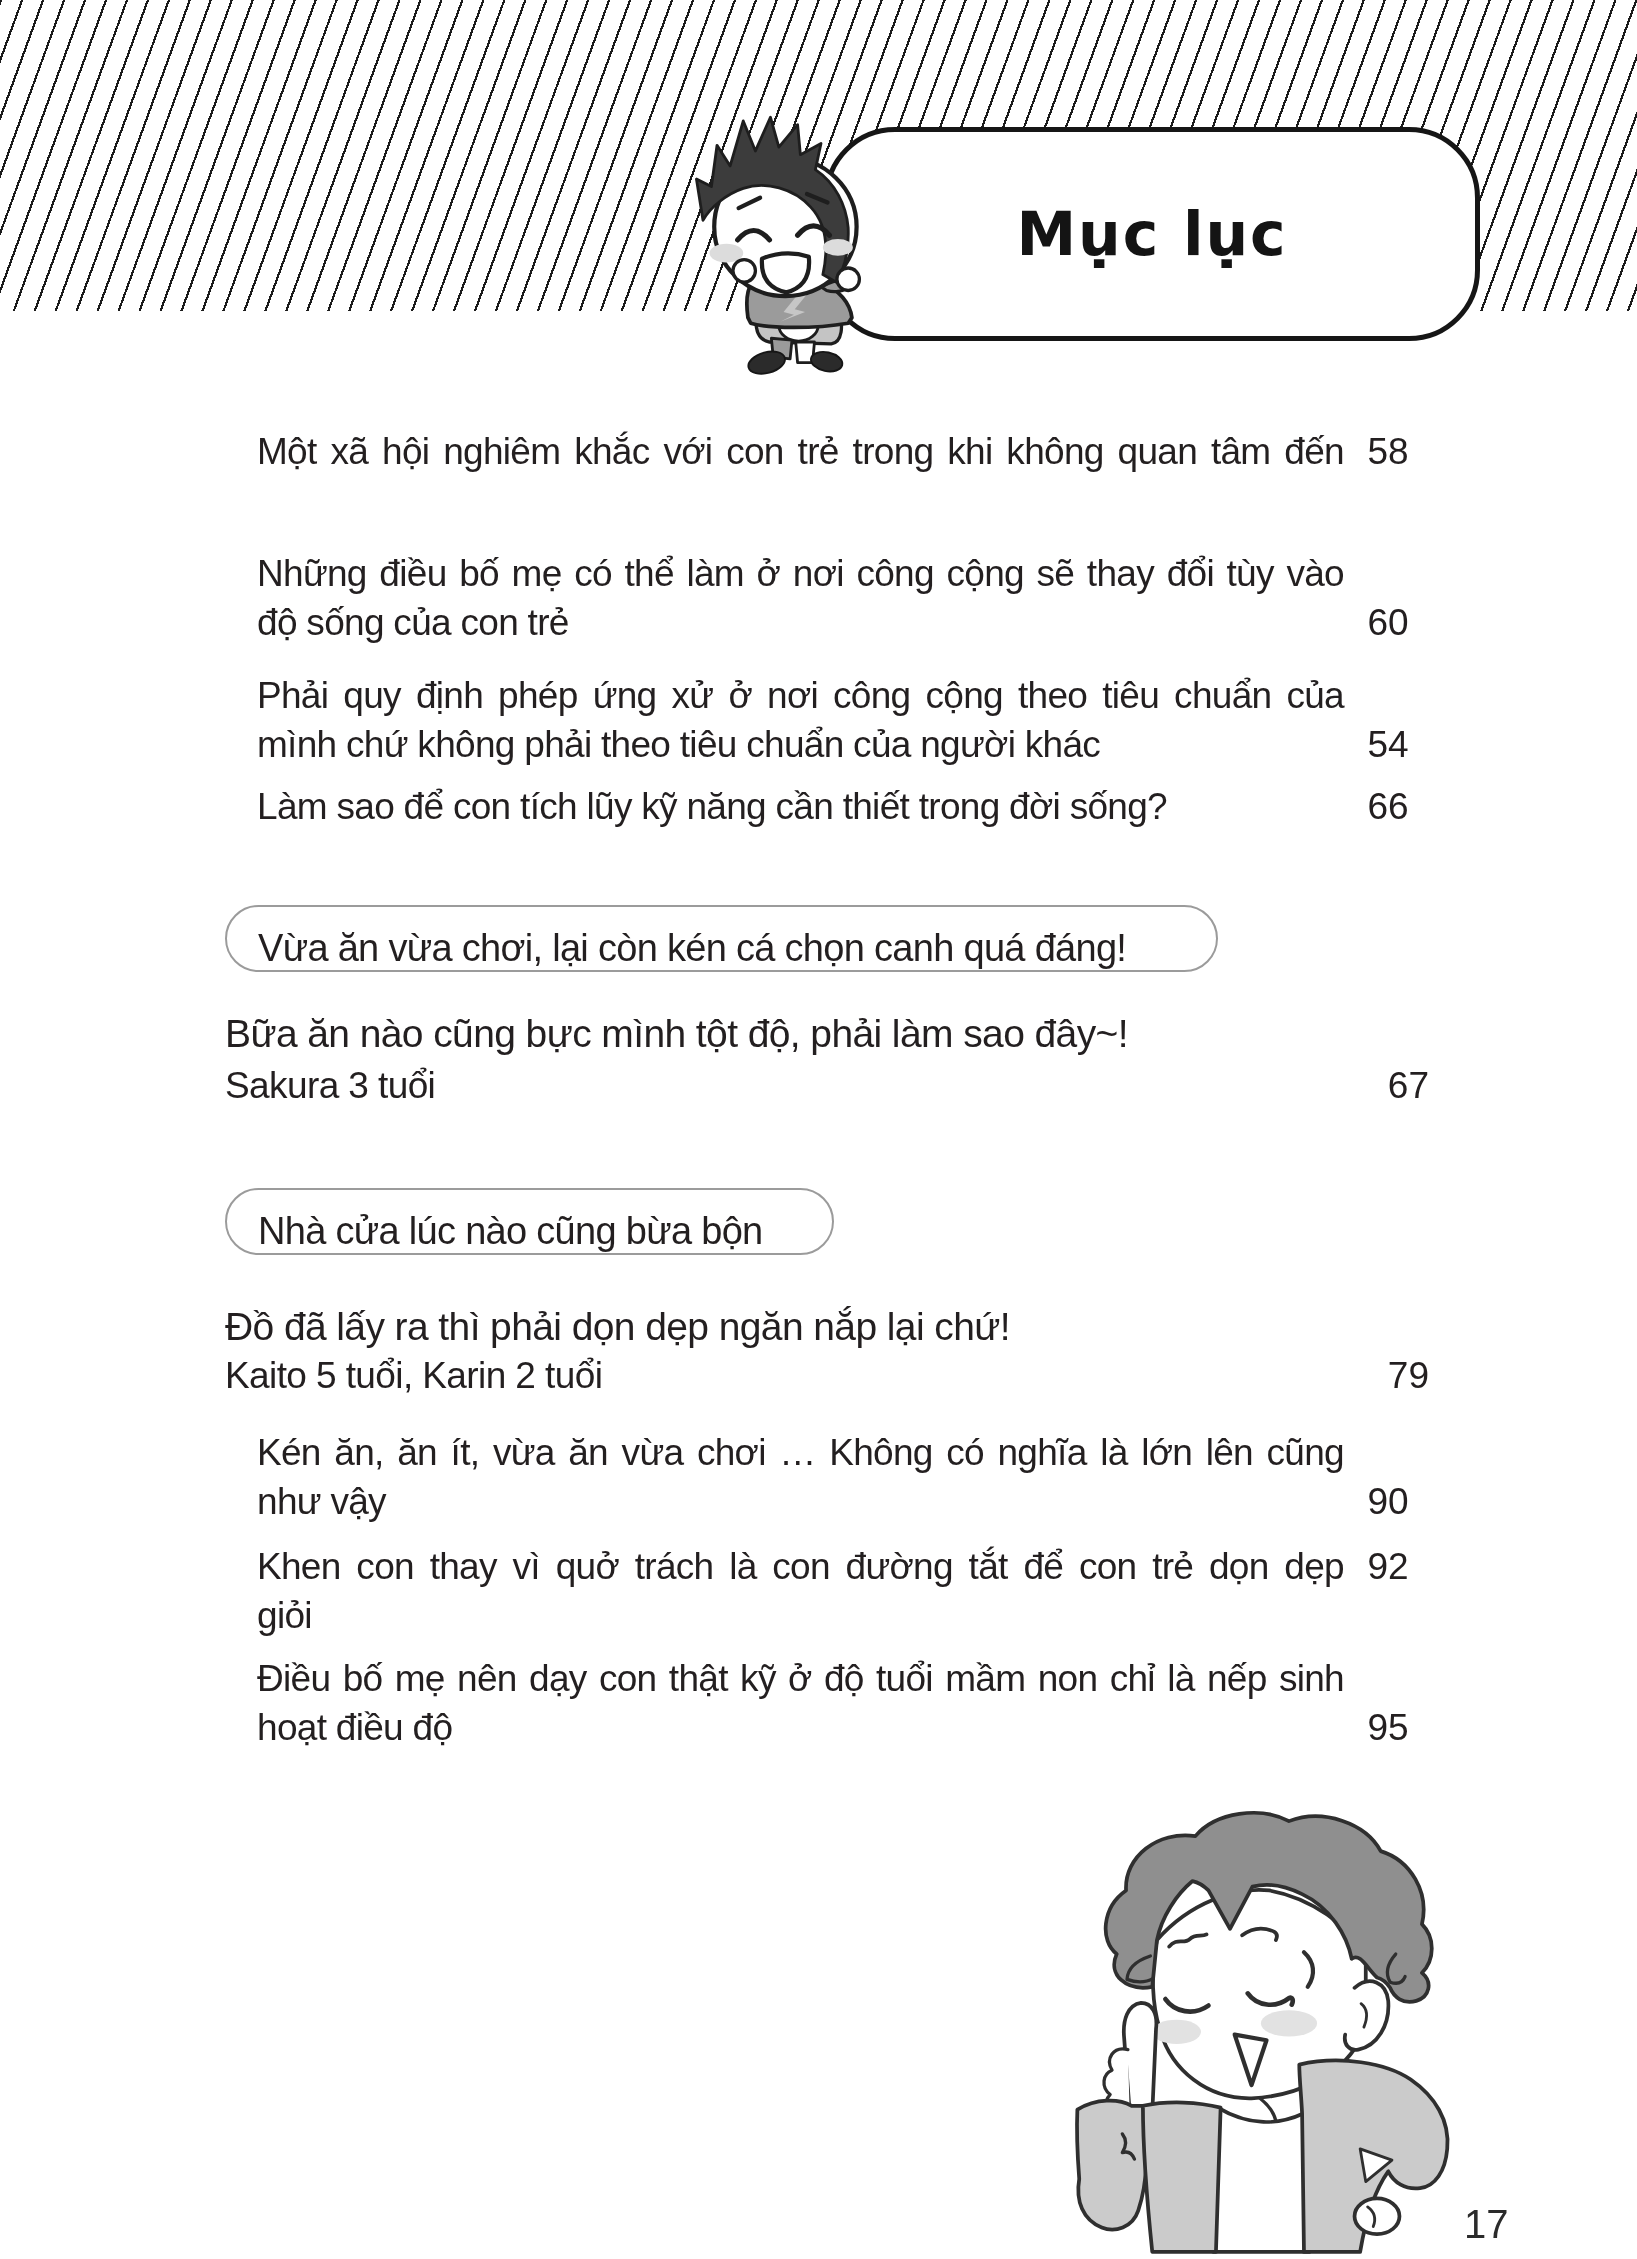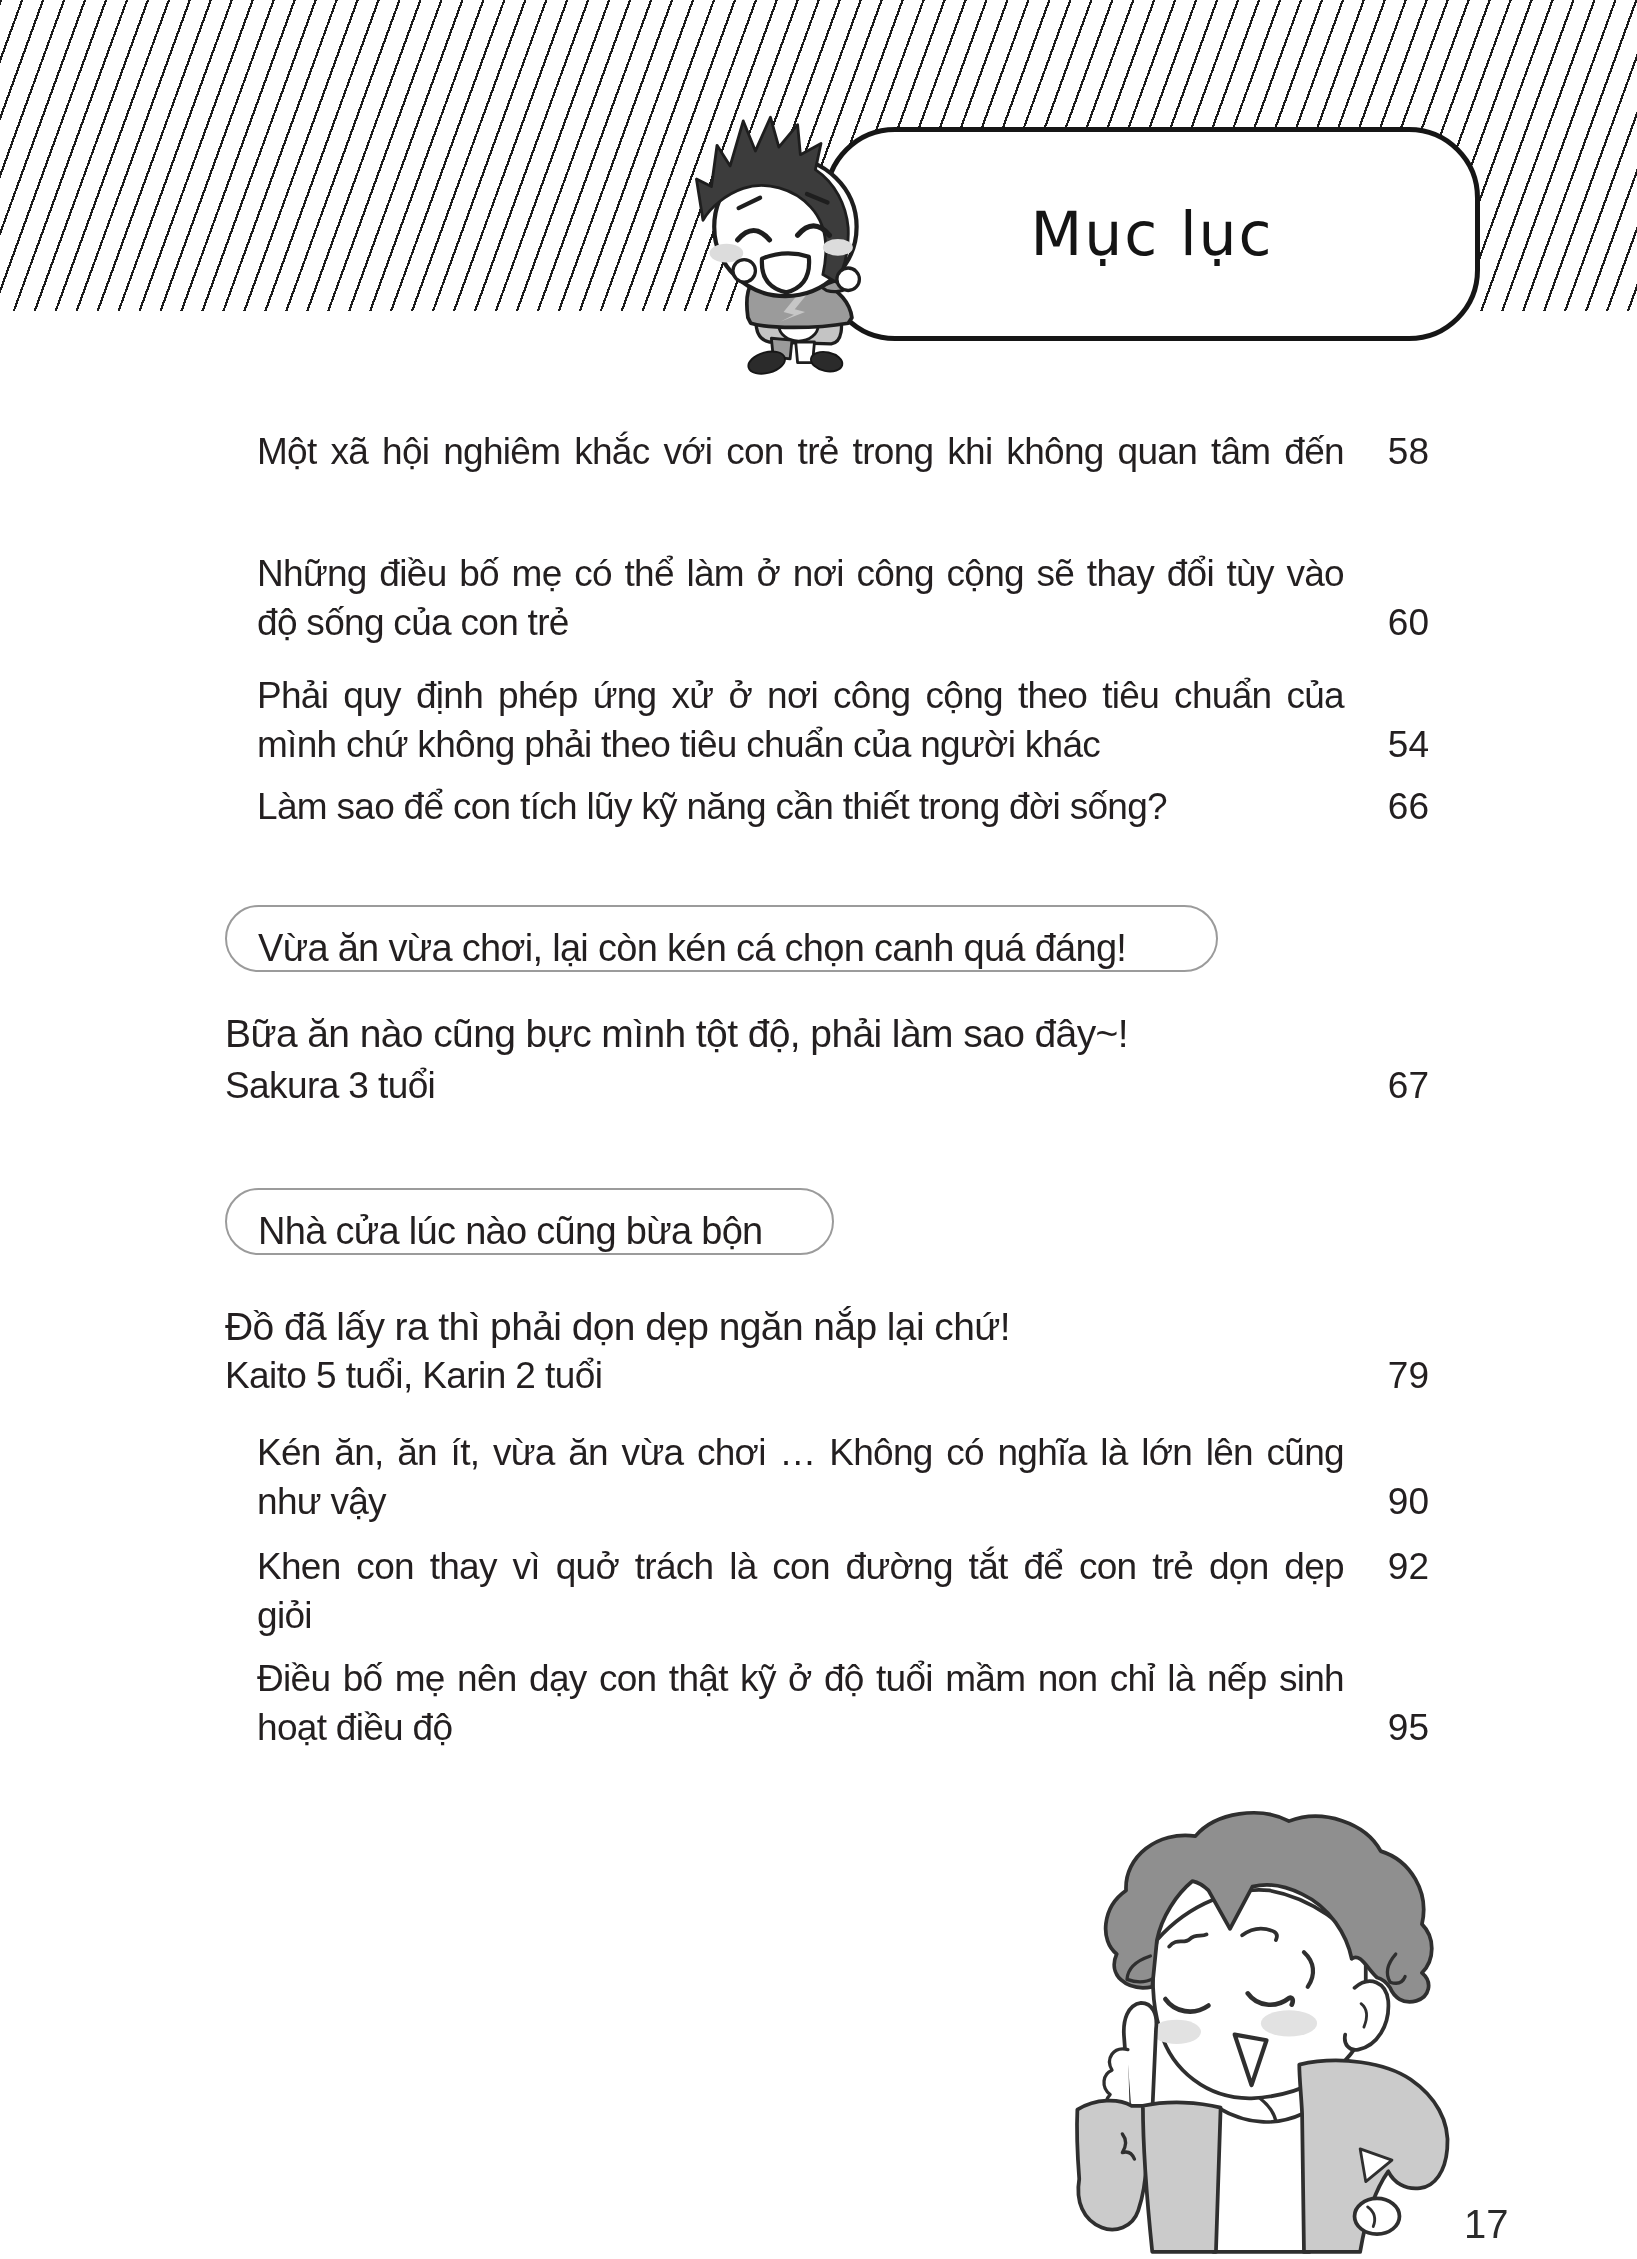--- a/index.html
+++ b/index.html
@@ -5,30 +5,30 @@
   html,body{margin:0;padding:0;background:#e8e8e8}
   .page{position:relative;width:1638px;height:2260px;background:#ffffff;overflow:hidden;
         font-family:"Liberation Sans",sans-serif;color:#231f20}
 
   
   .stripes{position:absolute;left:0;top:0;width:1638px;height:311px;z-index:1;
            background:repeating-linear-gradient(110deg,#1b1b1b 0 2.2px,transparent 2.2px 19.7px)}
   .bubble{position:absolute;left:824px;top:127px;width:656px;height:214px;z-index:2;
           background:#fff;border:5.6px solid #161616;border-radius:71px;
           display:flex;align-items:center;justify-content:center;box-sizing:border-box}
-  .bubble span{font-family:"DejaVu Sans",sans-serif;font-size:60px;font-weight:400;letter-spacing:1.9px;color:#141414}
+  .bubble span{font-family:"DejaVu Sans",sans-serif;font-size:60px;font-weight:700;letter-spacing:1.9px;color:#141414}
   .boy{position:absolute;left:614px;top:89px;z-index:3}
   .woman{position:absolute;left:1068px;top:1804px;z-index:1}
 
   
   .toc-entry{position:absolute;left:257px;width:1087px;font-size:37px;line-height:49px;letter-spacing:-0.7px}
   .toc-entry .l1{white-space:normal}
   .toc-entry .l1.just{text-align:justify;text-align-last:justify}
   .toc-entry .l2{white-space:nowrap}
-  .pg{position:absolute;right:-85px;bottom:0;width:82px;text-align:right;font-size:37px;letter-spacing:0}
+  .pg{position:absolute;right:-85px;bottom:0;width:82px;text-align:center;font-size:37px;letter-spacing:0}
   .pg.at-top{top:0;bottom:auto}
 
   .sec-box{position:absolute;left:225px;height:67px;box-sizing:border-box;z-index:2;
            border:2.8px solid #9b9b9b;border-radius:36px;background:#fff;
            display:flex;align-items:flex-end;padding:0 31px;font-size:38px;letter-spacing:-0.7px;white-space:nowrap}
   .headline{position:absolute;left:225px;height:49px;line-height:49px;font-size:39px;font-weight:400;
             letter-spacing:-0.6px;white-space:nowrap}
   .subrow{position:absolute;left:225px;width:1204px;height:49px;line-height:49px;font-size:37px;
           letter-spacing:-0.6px;display:flex;justify-content:space-between;white-space:nowrap}
   .subrow .num{letter-spacing:0}

